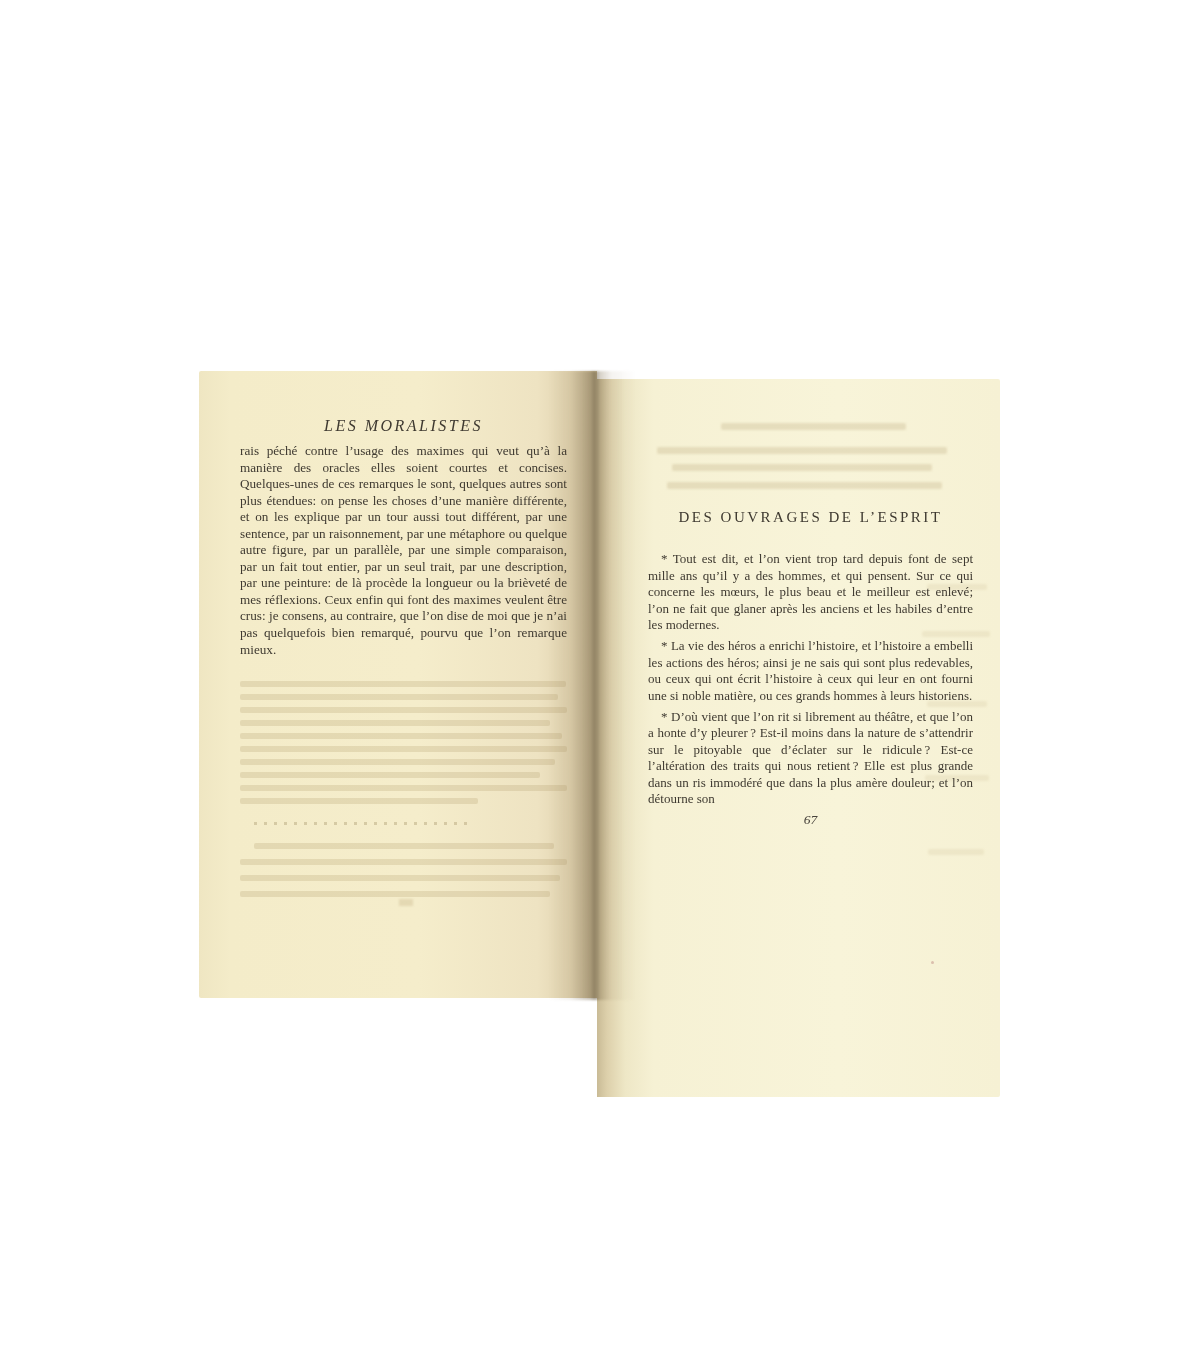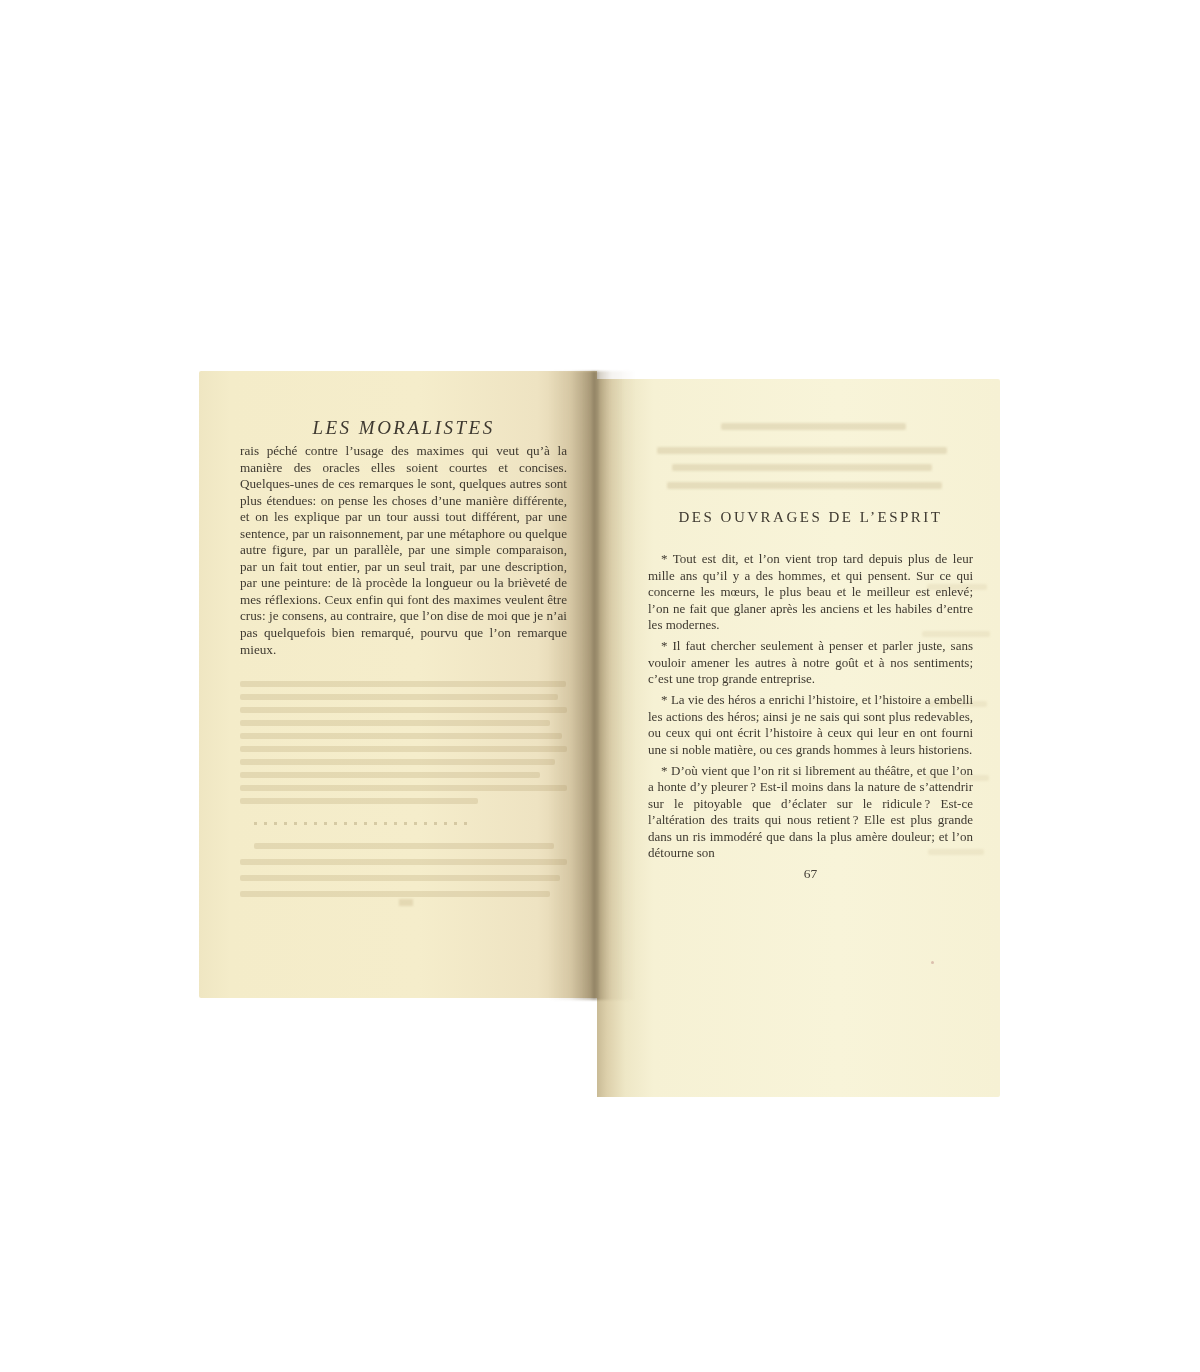--- a/index.html
+++ b/index.html
@@ -39,21 +39,21 @@
       rgba(90,77,52,0.52) 53%,
       rgba(120,102,70,0.28) 60%,
       rgba(150,132,95,0.10) 72%,
       rgba(150,132,95,0) 100%);
     filter:blur(1px);
     pointer-events:none;
   }
   
   .lp-header{
     position:absolute;left:41px;top:46px;width:327px;
-    text-align:center;font-style:italic;font-size:19px;
+    text-align:center;font-style:italic;font-size:16px;
     letter-spacing:2.5px;color:var(--ink);white-space:nowrap;
   }
   .lp-body{
     position:absolute;left:41px;top:72px;width:327px;
     font-size:13.2px;line-height:16.55px;
     text-align:justify;color:var(--ink);
   }
   
   .rp-heading{
     position:absolute;left:51px;top:130px;width:325px;
@@ -61,21 +61,21 @@
     color:var(--ink);white-space:nowrap;
   }
   .rp-body{
     position:absolute;left:51px;top:172px;width:325px;color:var(--ink);
   }
   .rp-body p{
     margin:0 0 4.5px 0;text-indent:13px;text-align:justify;
     font-size:13px;line-height:16.5px;
   }
   .page-num{
-    text-align:center;
+    text-align:center;font-style:italic;
     font-size:13.5px;color:#46413a;
   }
   
   .gline{
     height:6px;background:var(--ghost);
     filter:blur(0.7px);border-radius:2px;
   }
   .ghost-block{position:absolute;}
   .gA{left:41px;top:310px;width:327px;}
   .gA .gline{margin-bottom:7px;}
@@ -140,22 +140,21 @@
     <div class="rgh rg-m rg-m1"></div>
     <div class="rgh rg-m rg-m2"></div>
     <div class="rgh rg-m rg-m3"></div>
     <div class="rgh rg-m rg-m4"></div>
     <div class="rgh rg-m rg-m5"></div>
     <div class="speck speck-1"></div>
 
     <div class="rp-heading">DES OUVRAGES DE L’ESPRIT</div>
 
     <div class="rp-body">
-      <p>* Tout est dit, et l’on vient trop tard depuis plus de leur mille ans qu’il y a des hommes, et qui pensent. Sur ce qui concerne les mœurs, le plus beau et le meilleur est enlevé; l’on ne fait que glaner après les anciens et les habiles d’entre les modernes.</p>
-      <p>* Il faut chercher seulement à penser et parler juste, sans vouloir amener les autres à notre goût et à nos sentiments; c’est une trop grande entreprise.</p>
+      <p>* Tout est dit, et l’on vient trop tard depuis font de sept mille ans qu’il y a des hommes, et qui pensent. Sur ce qui concerne les mœurs, le plus beau et le meilleur est enlevé; l’on ne fait que glaner après les anciens et les habiles d’entre les modernes.</p>
       <p>* La vie des héros a enrichi l’histoire, et l’histoire a embelli les actions des héros; ainsi je ne sais qui sont plus redevables, ou ceux qui ont écrit l’histoire à ceux qui leur en ont fourni une si noble matière, ou ces grands hommes à leurs historiens.</p>
       <p>* D’où vient que l’on rit si librement au théâtre, et que l’on a honte d’y pleurer ? Est-il moins dans la nature de s’attendrir sur le pitoyable que d’éclater sur le ridicule ? Est-ce l’altération des traits qui nous retient ? Elle est plus grande dans un ris immodéré que dans la plus amère douleur; et l’on détourne son</p>
       <div class="page-num">67</div>
     </div>
   </div>
 
   <div class="spine"></div>
 </div>
 
 </body></html>

